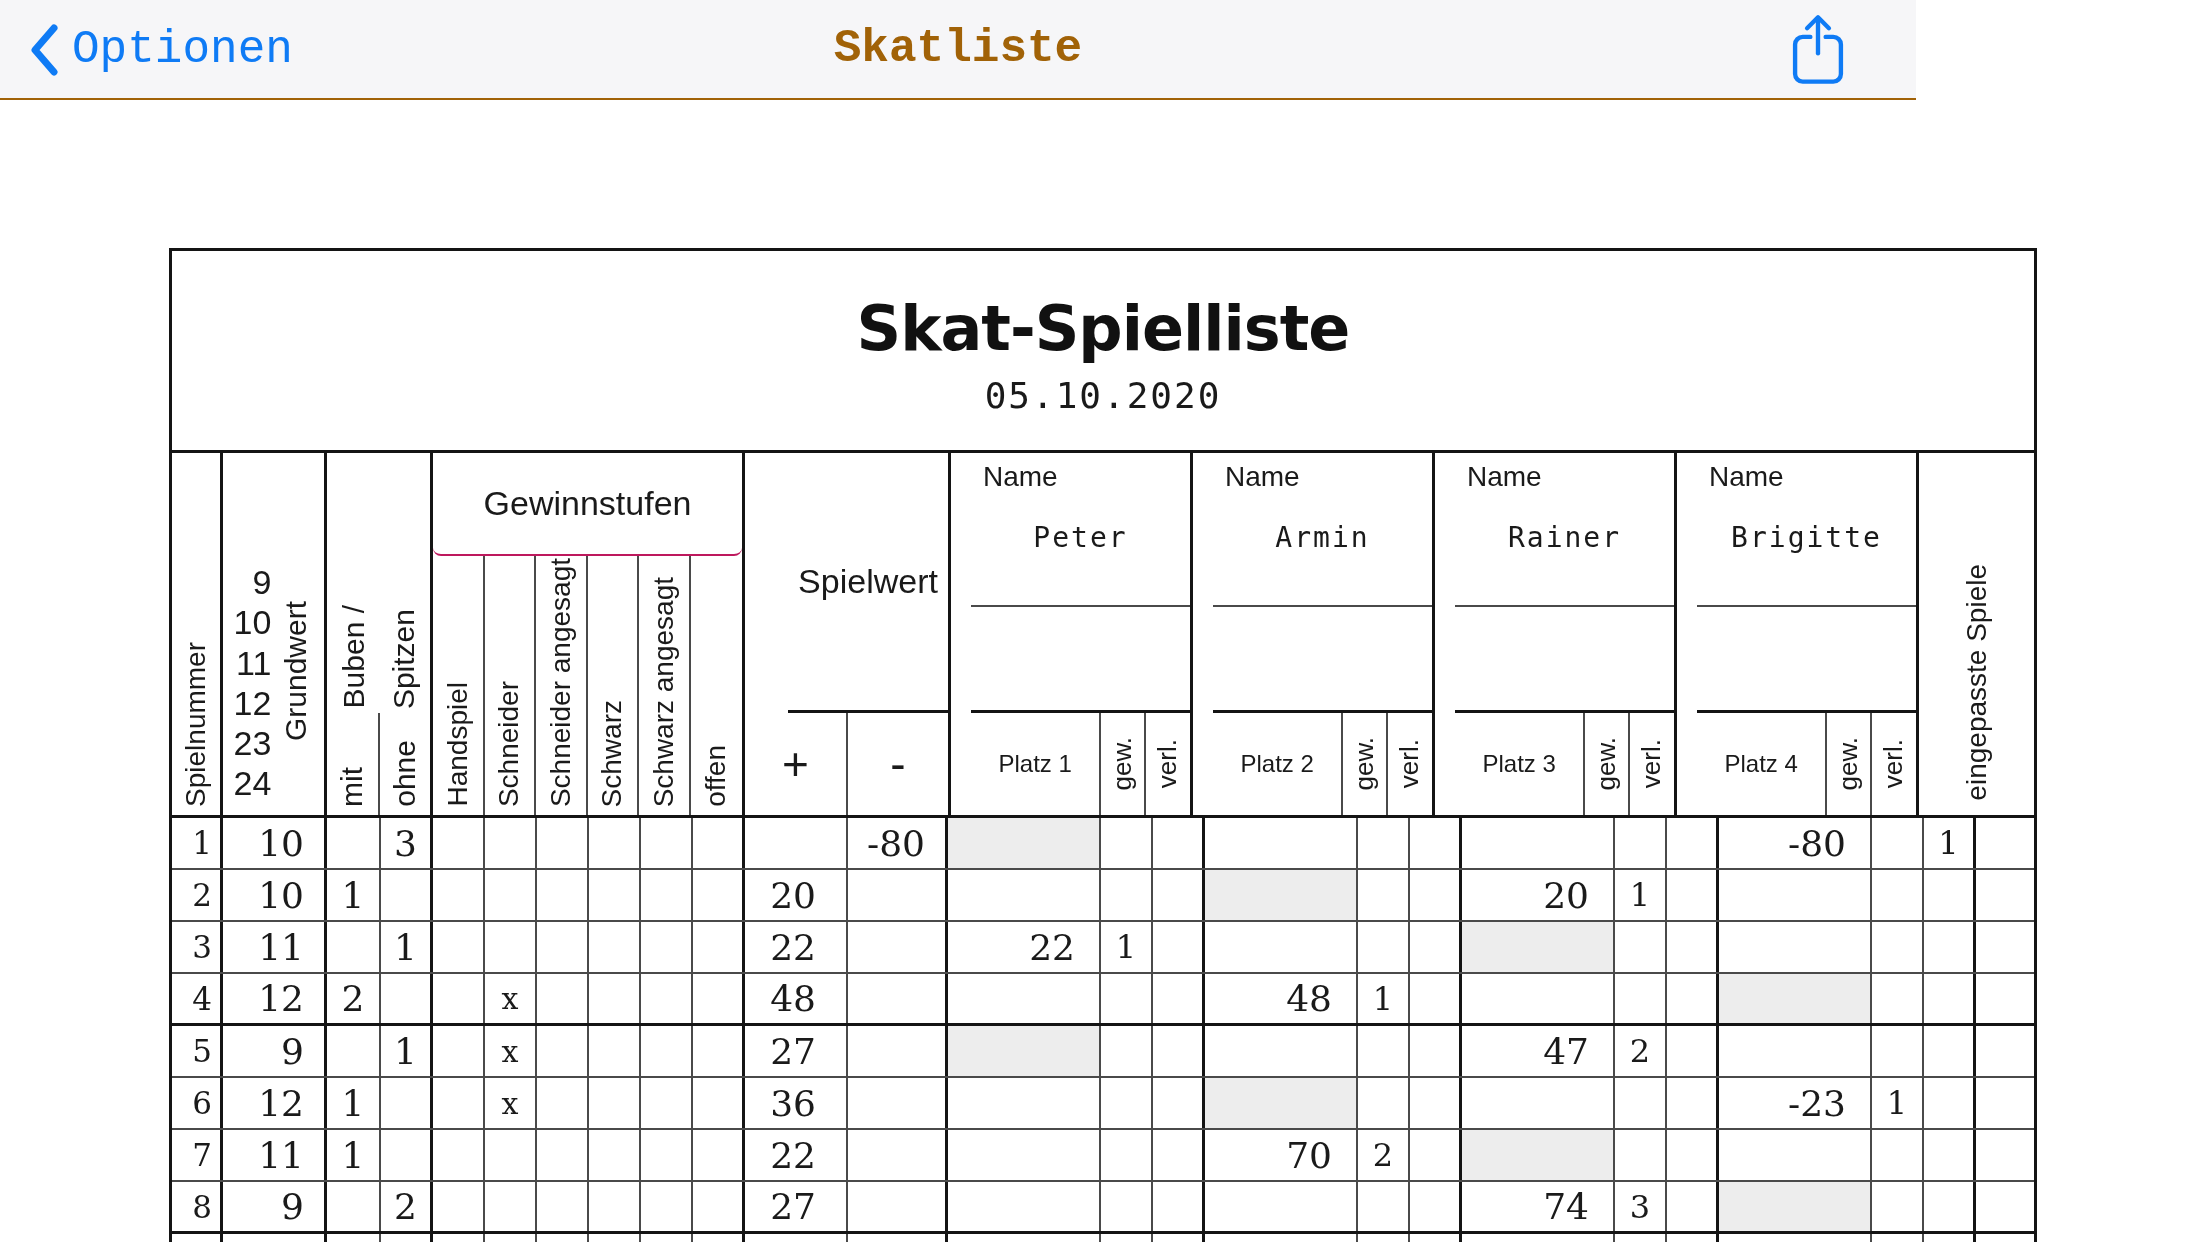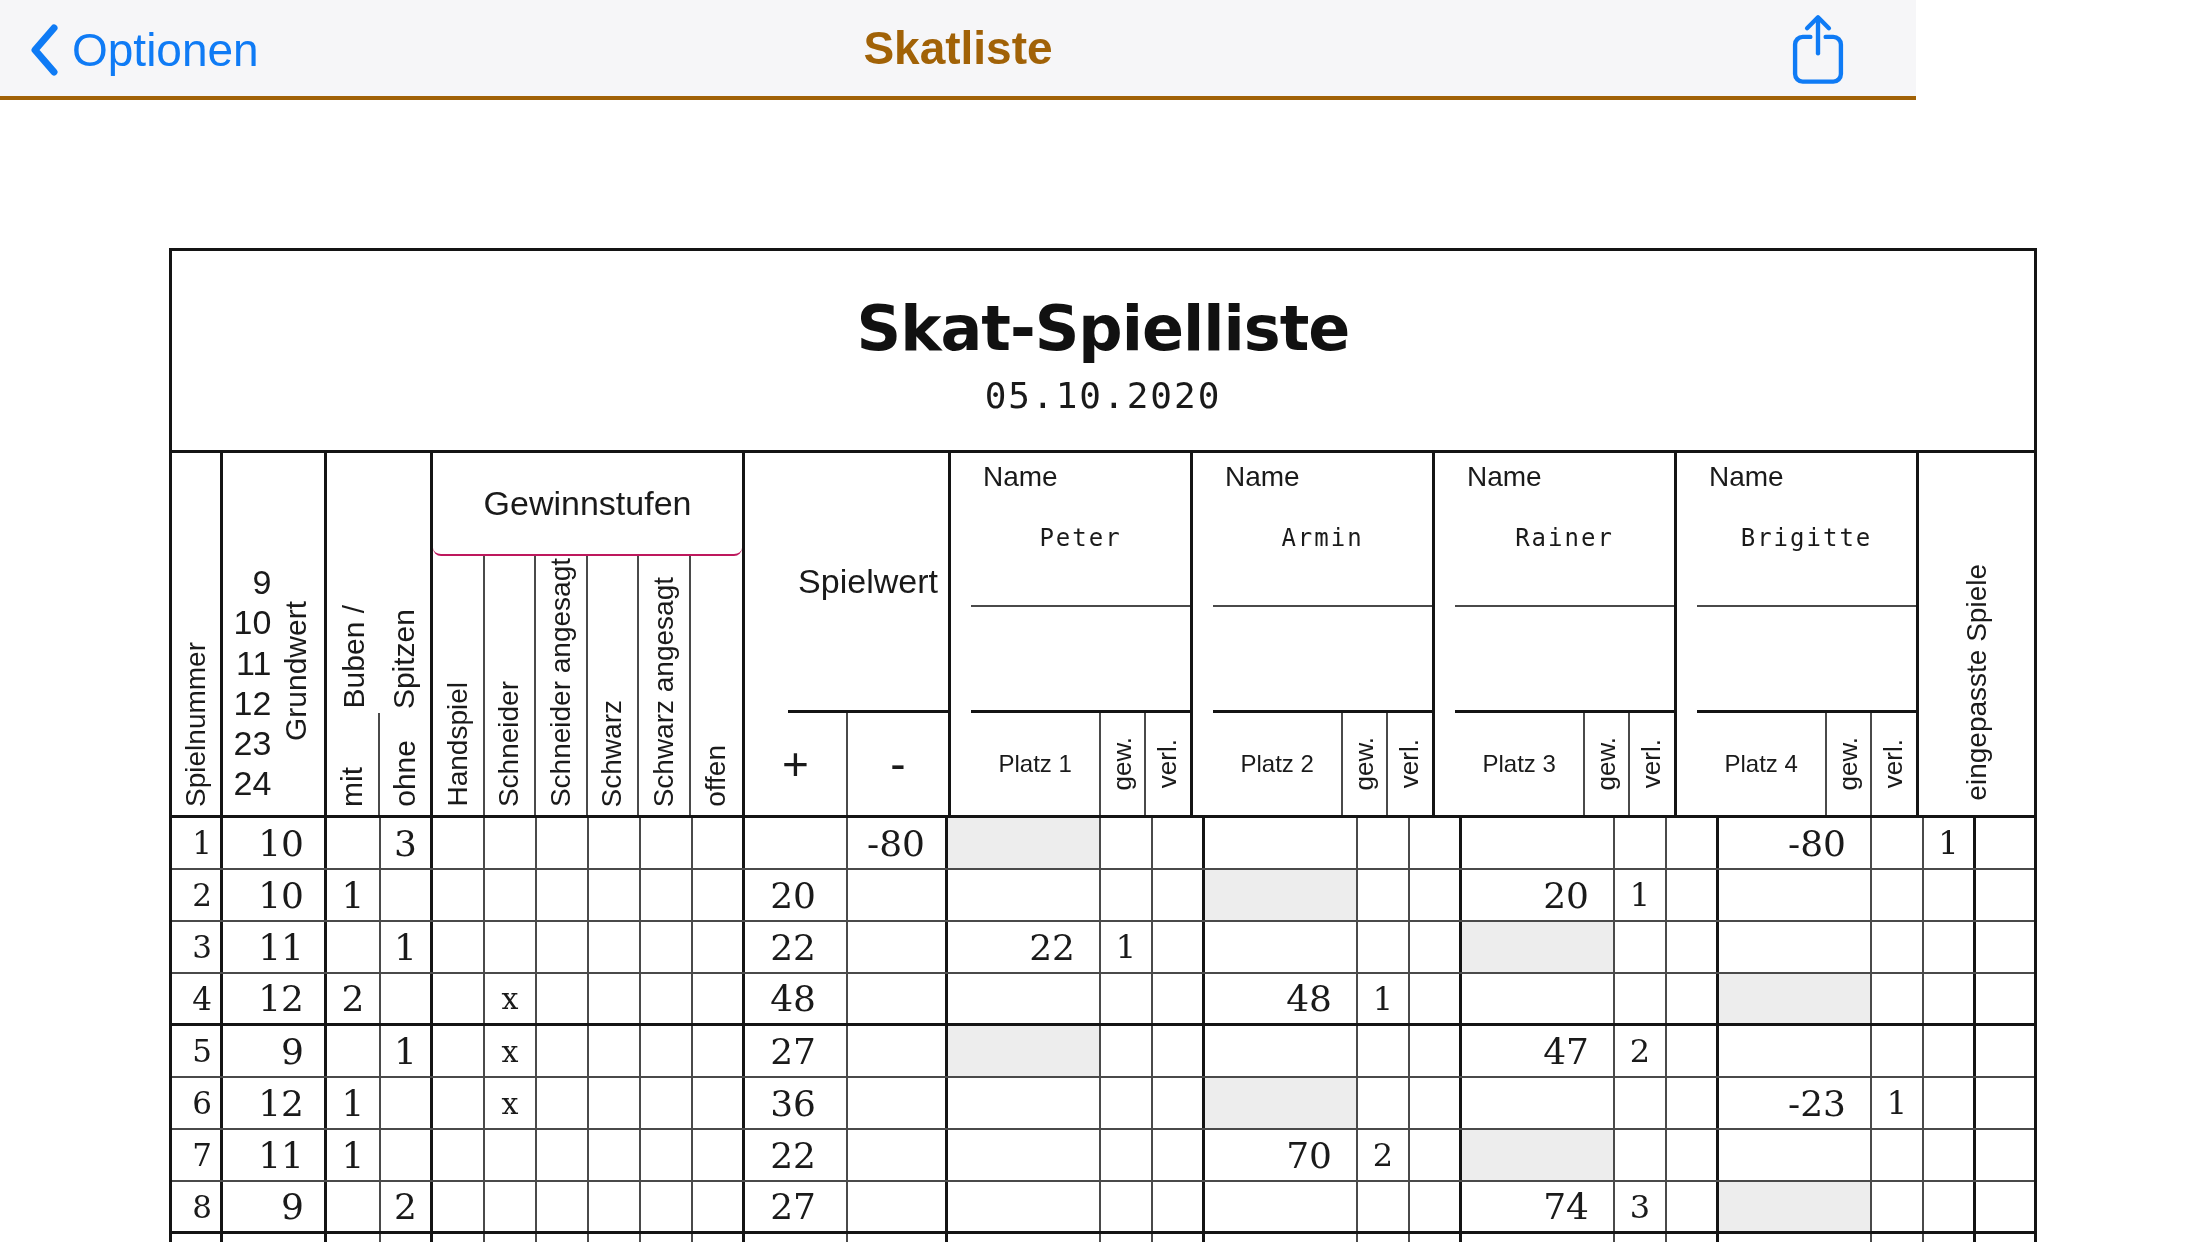--- a/index.html
+++ b/index.html
@@ -1,22 +1,22 @@
 <!DOCTYPE html>
 <html><head>
 <meta charset="utf-8">
 <style>
   * { margin:0; padding:0; box-sizing:border-box; }
   html,body { width:2208px; height:1242px; overflow:hidden; background:#fff;
               font-family:"Liberation Sans","DejaVu Sans",sans-serif; }
 
   
   .navbar { position:absolute; left:0; top:0; width:1916px; height:100px;
-            background:#f6f6f8; border-bottom:4px solid #a16207;
-            display:flex; align-items:center; }
+            background:#f6f6f8; border-bottom:2px solid #a16207;
+            display:flex; align-items:center;font-family:Liberation Mono, monospace; }
   .back-btn { position:absolute; left:30px; top:0; height:100px;
               display:flex; align-items:center; gap:14px; color:#0f7bf5; cursor:pointer; }
   .back-label { font-size:46px; color:#0f7bf5; }
   .nav-title { position:absolute; left:0; right:0; text-align:center;
                font-size:46px; font-weight:700; color:#a16207; }
   .share-btn { position:absolute; right:72px; top:14px; width:52px; height:72px; cursor:pointer; }
 
   
   .pdf-area { position:absolute; left:0; top:102px; width:2208px; height:1140px; background:#fff; }
   .htable { position:absolute; left:169px; top:146px; width:1868px; height:994px;
@@ -64,21 +64,21 @@
                      align-items:center; justify-content:center; font-size:34px;margin-left:43px; }
   .pm-row { height:103px; display:flex; }
   .h-plus, .h-minus { width:103px; display:flex; align-items:center; justify-content:center;
                       font-size:46px; }
   .h-minus { width:100px; }
 
   .pgroup { width:242px; display:flex; flex-direction:column;padding-left:20px; }
   .name-cell { height:155px; border-bottom:2px solid #4a4a4a; position:relative;
                display:flex; align-items:center; justify-content:center; }
   .name-tag { position:absolute; left:12px; top:8px; font-size:28px; }
-  .pname { font-family:"DejaVu Sans Mono",monospace; font-size:24px; margin-top:18px;
+  .pname { font-family:"DejaVu Sans Mono",monospace; font-size:28px; margin-top:18px;
            letter-spacing:2px; }
   .mid-cell { height:107px; border-bottom:3px solid #141414; }
   .platz-row { height:103px; display:flex; }
   .platz-cell { width:153px; display:flex; align-items:center; justify-content:center;
                 font-size:24px; }
   .gv-cell { width:52px; display:flex; align-items:center; justify-content:center;
              font-size:26px; }
 
   .h-eingepasst { flex:1; display:flex; justify-content:center; align-items:flex-end;
                   padding-bottom:14px; font-size:28px; }

